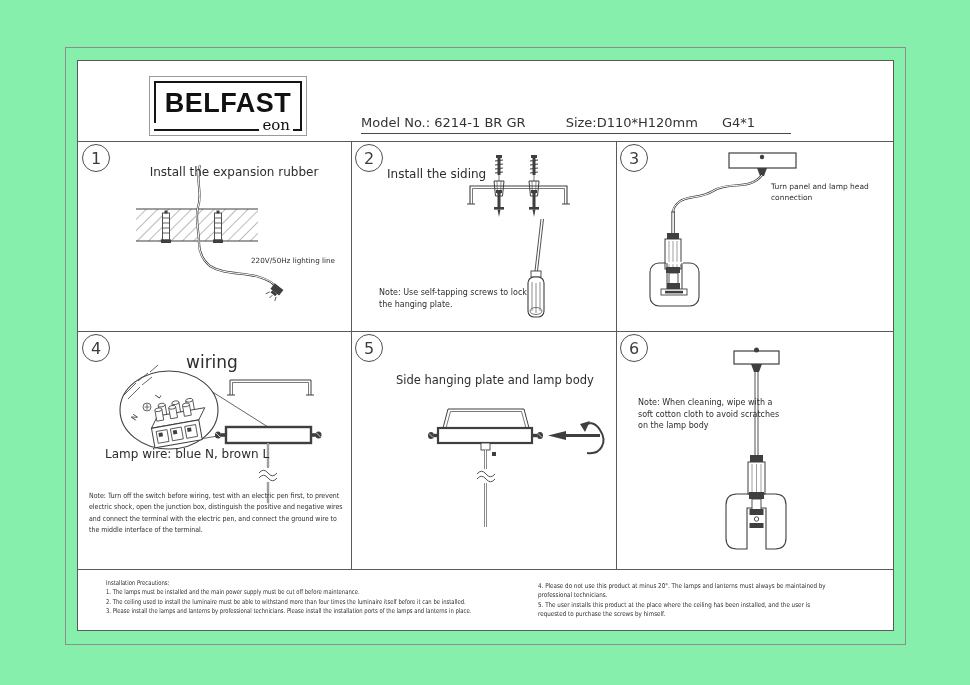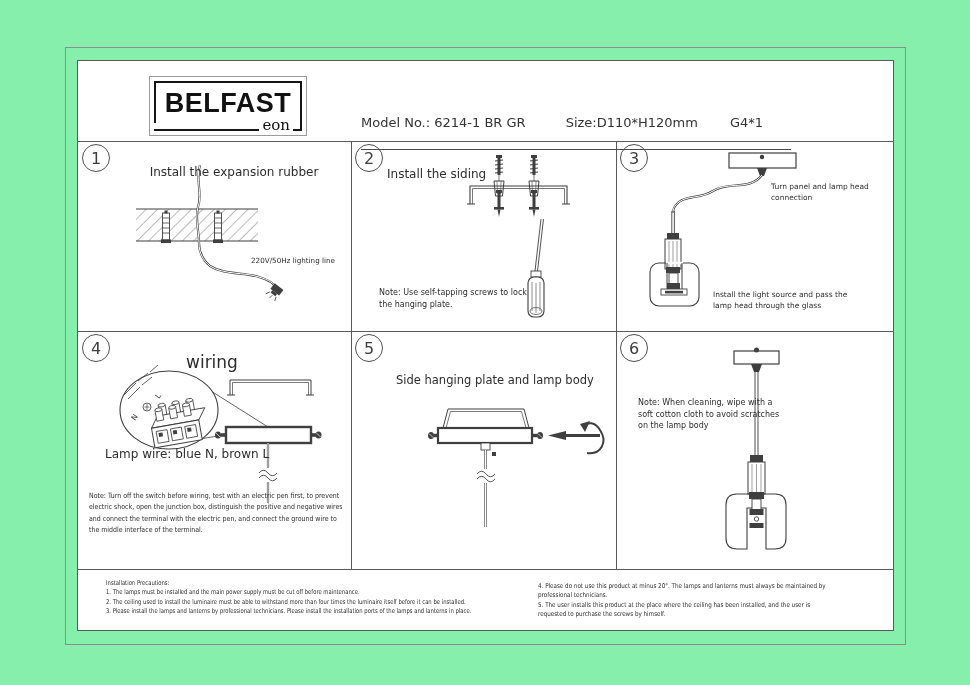--- a/index.html
+++ b/index.html
@@ -18,22 +18,22 @@
   .logo{position:absolute;left:71px;top:15px;width:156px;height:58px;border:1px solid #9a9a9a;}
   .logo-in{position:absolute;left:4px;top:4px;right:4px;bottom:12px;border:2.5px solid #151515;border-bottom:none;
            display:flex;align-items:center;justify-content:center;}
   .logo-word{font-family:"Liberation Sans",sans-serif;font-weight:bold;font-size:27px;letter-spacing:.5px;color:#111;}
   .logo-bottom{position:absolute;left:4px;right:4px;bottom:3px;height:16px;display:flex;align-items:flex-end;margin-top:44px;}
   .logo-rule{flex:1;border-bottom:2.2px solid #151515;margin-bottom:1px;}
   .logo-eon{font-family:"DejaVu Serif",serif;font-size:15px;color:#111;line-height:14px;padding:0 3px;}
   .logo-tick{width:7px;height:9px;border-bottom:2.2px solid #151515;border-right:2.2px solid #151515;margin-bottom:1px;}
   .doc-title{position:absolute;left:281px;top:6px;font-size:24px;letter-spacing:2px;color:#3f3f3f;white-space:nowrap;}
   .model-line{position:absolute;left:283px;top:54px;width:430px;display:flex;font-size:13px;color:#333;
-              border-bottom:1px solid #4a4a4a;padding-bottom:19px;white-space:nowrap;}
-  .model-line .m1{margin-right:40px;} .model-line .m2{margin-right:32px;}
+              border-bottom:1px solid #4a4a4a;padding-bottom:3px;white-space:nowrap;}
+  .model-line .m1{margin-right:40px;} .model-line .m2{margin-right:24px;}
   
   .ln{stroke:#3f3f3f;fill:none;}
   .wire{stroke:#3f3f3f;stroke-width:2.2;fill:none;}
   .wirecore{stroke:#ffffff;stroke-width:1;fill:none;}
   .fillink{fill:#3f3f3f;stroke:none;}
   text{font-family:"DejaVu Sans",sans-serif;fill:#2b2b2b;}
   .narrow{transform:scaleX(.87);transform-origin:0 0;}
   .prec{font-size:6.6px;line-height:9.4px;transform-origin:0 0;}
 </style>
 </head>
@@ -168,21 +168,20 @@
           <line class="ln" stroke-width="0.6" x1="185" y1="142" x2="185" y2="172"></line>
           <line class="ln" stroke-width="0.6" x1="189" y1="141" x2="189" y2="170"></line>
           <ellipse cx="185" cy="170" rx="6" ry="3.5" class="ln" stroke-width="0.7"></ellipse>
         </g>
       </svg>
     </div>
 
     <div class="cell" style="left:538px;top:80px;width:277px;height:190px">
       <div class="badge">3</div>
       <div class="txt" style="left:155px;top:41px;width:114px;font-size:7.5px;line-height:10.5px">Turn panel and lamp head connection</div>
-      <div class="txt" style="left:97px;top:149px;width:154px;font-size:7.5px;line-height:10.5px">Install the light source and pass the lamp head through the glass</div>
       <svg width="277" height="190" viewBox="0 0 277 190">
         <g>
           <rect x="113" y="12" width="67" height="15" fill="#fff" stroke="#3f3f3f" stroke-width="1.2"></rect>
           <circle class="fillink" cx="146" cy="16" r="2.2"></circle>
           <polygon class="fillink" points="141,27 151,27 148,35 144,35"></polygon>
         </g>
         <g>
           <path class="wire" d="M146,34 C134,50 112,40 97,50 C84,58 72,54 63,61 C58,65 57,68 57,72"></path>
           <path class="wirecore" d="M146,34 C134,50 112,40 97,50 C84,58 72,54 63,61 C58,65 57,68 57,72"></path>
         </g>

